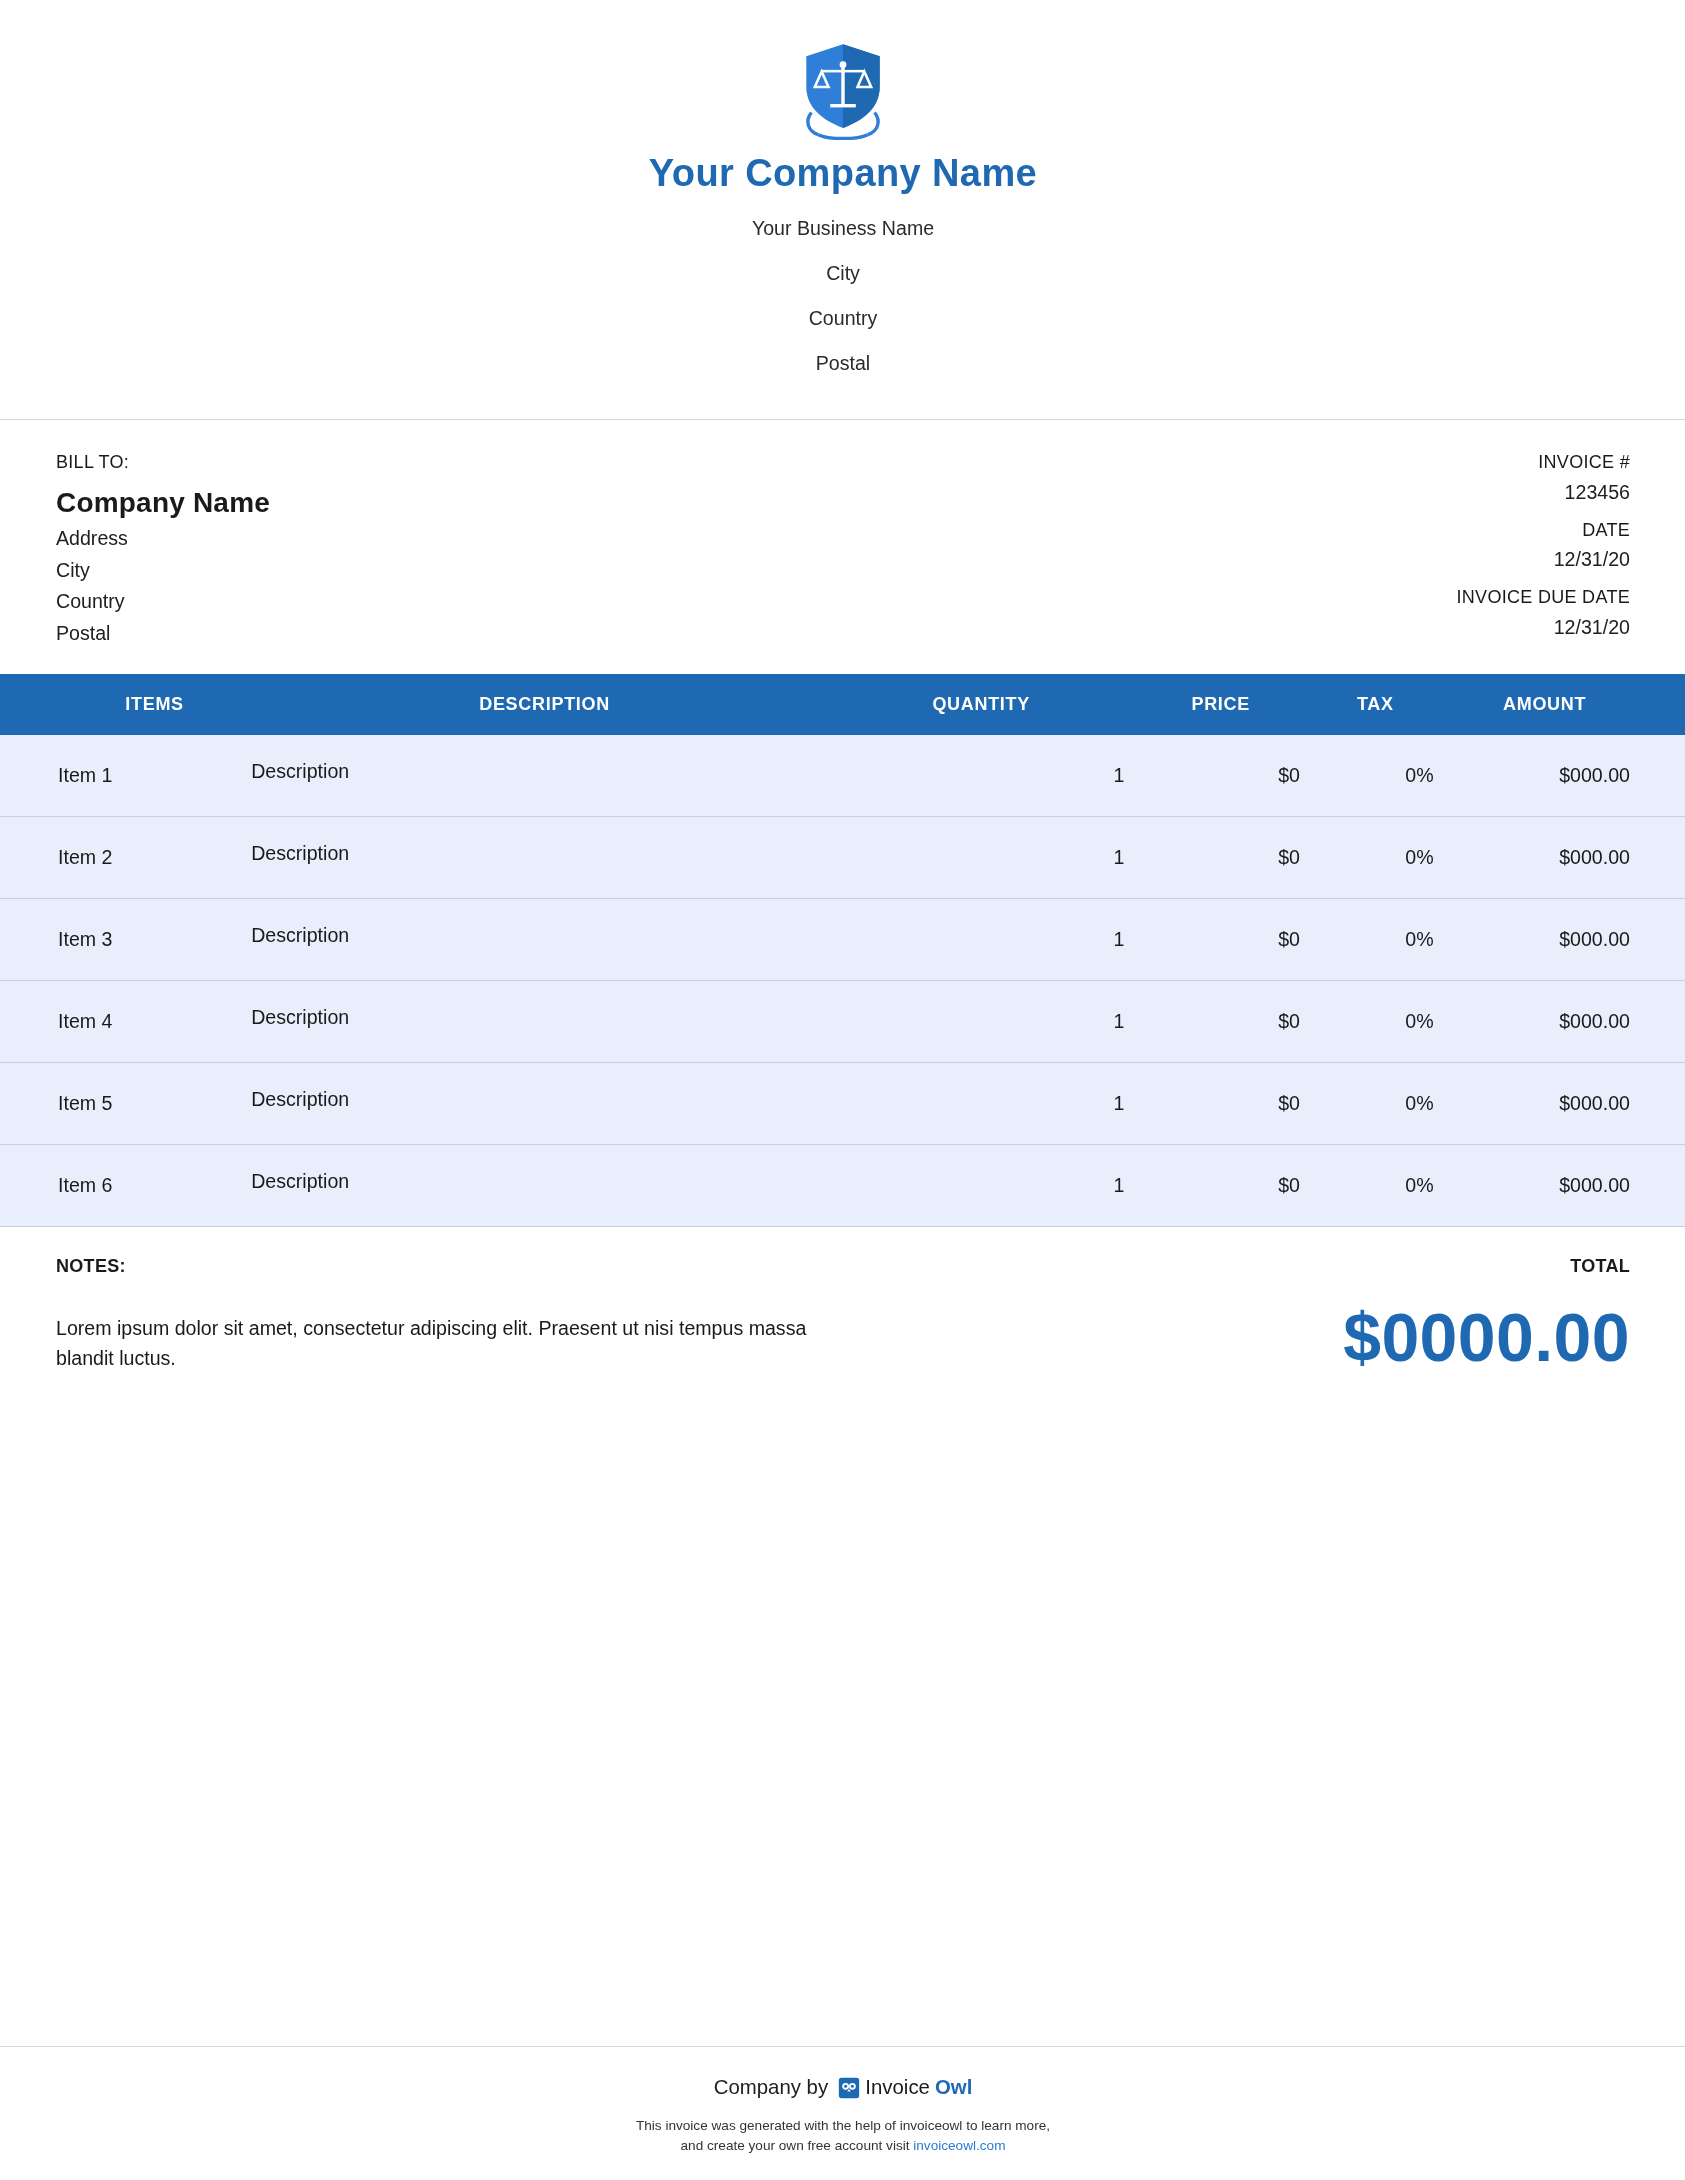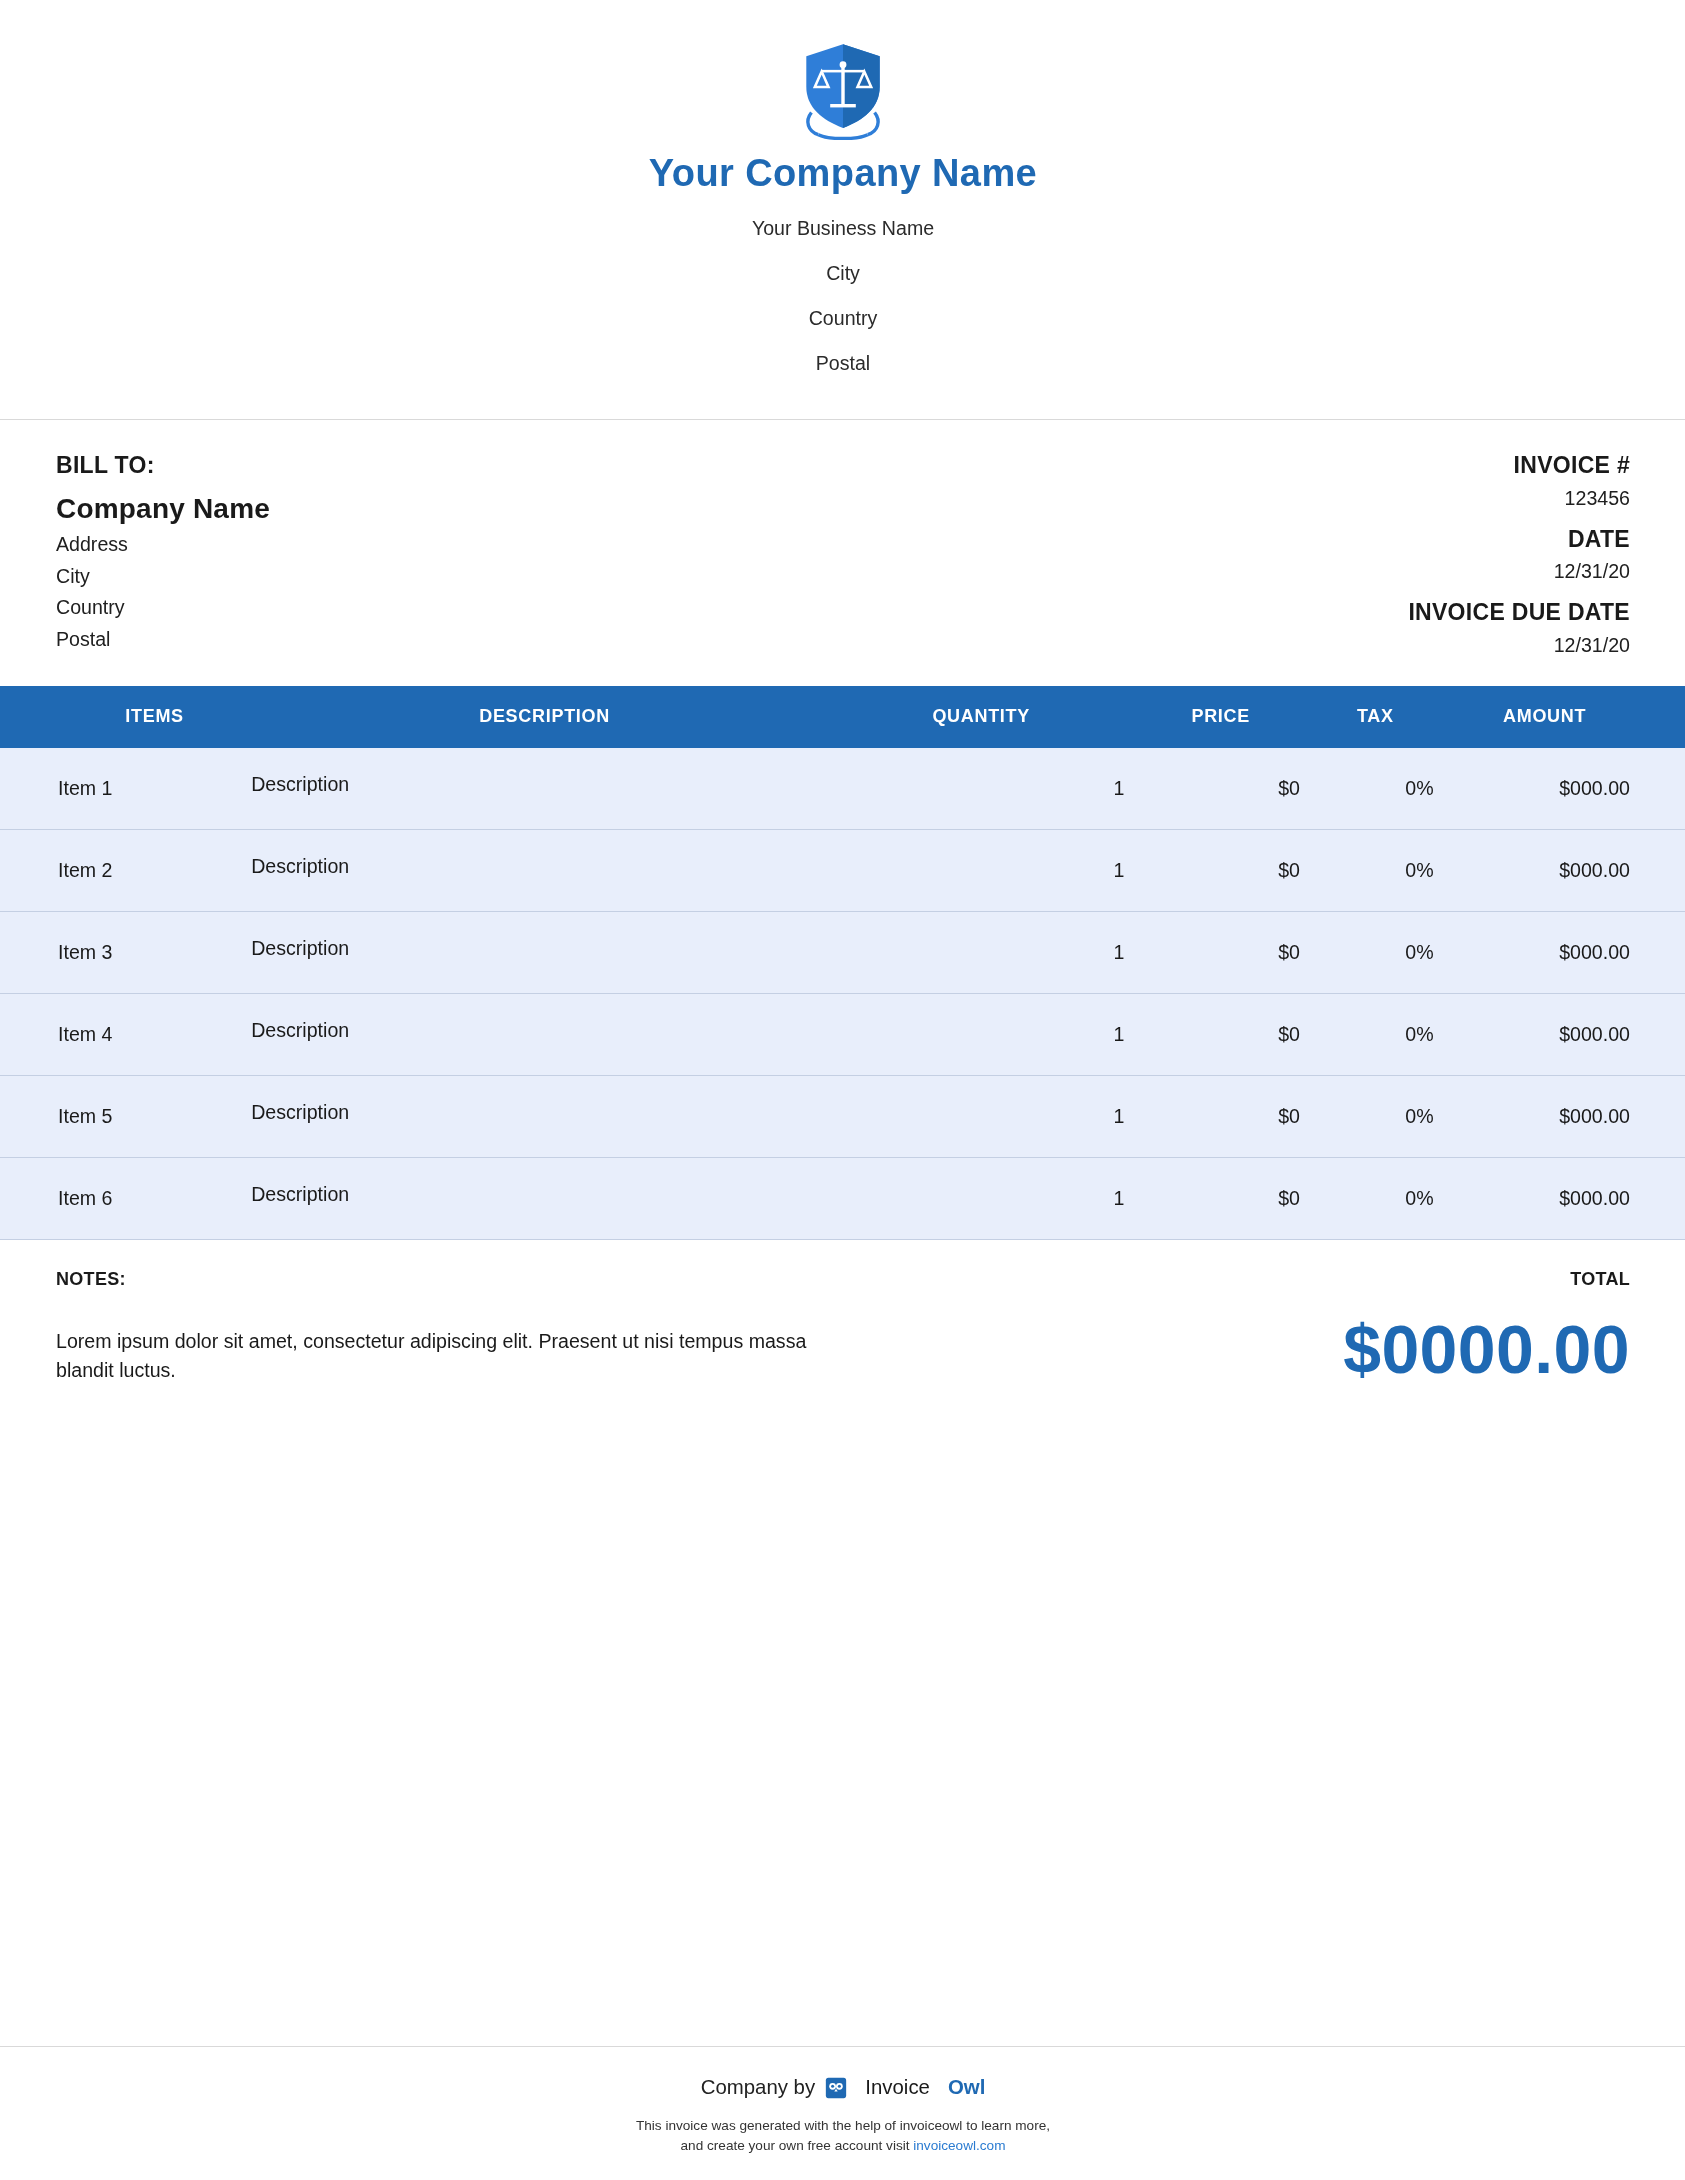--- a/index.html
+++ b/index.html
@@ -54,22 +54,22 @@
     margin-top: 22px;
   }
 
   
   .meta-section {
     display: flex;
     justify-content: space-between;
     padding: 32px 56px 29px 56px;
   }
   .bill-to-label, .meta-label {
-    font-size: 23px;
-    font-weight: bold;
+    font-size: 18px;
+    font-weight: normal;
     letter-spacing: 0.3px;
   }
   .bill-to-name {
     font-size: 28px;
     font-weight: bold;
     margin-top: 13.6px;
     letter-spacing: 0.2px;
   }
   .bill-to-line {
     font-size: 19.6px;
@@ -153,21 +153,21 @@
     display: flex;
     justify-content: center;
     align-items: center;
     gap: 10.2px;
     font-size: 20.4px;
     color: #222;
   }
   .brand-owl {
     display: inline-flex;
     align-items: center;
-    gap: 18px;
+    gap: 5px;
     font-size: 20.4px;
     color: #1a1a1a;
     font-weight: 500;
   }
   .brand-owl .bold-blue { color: #1f69b3; font-weight: bold; }
   .footer-note {
     margin-top: 17px;
     font-size: 13.6px;
     color: #333;
     line-height: 1.45;

